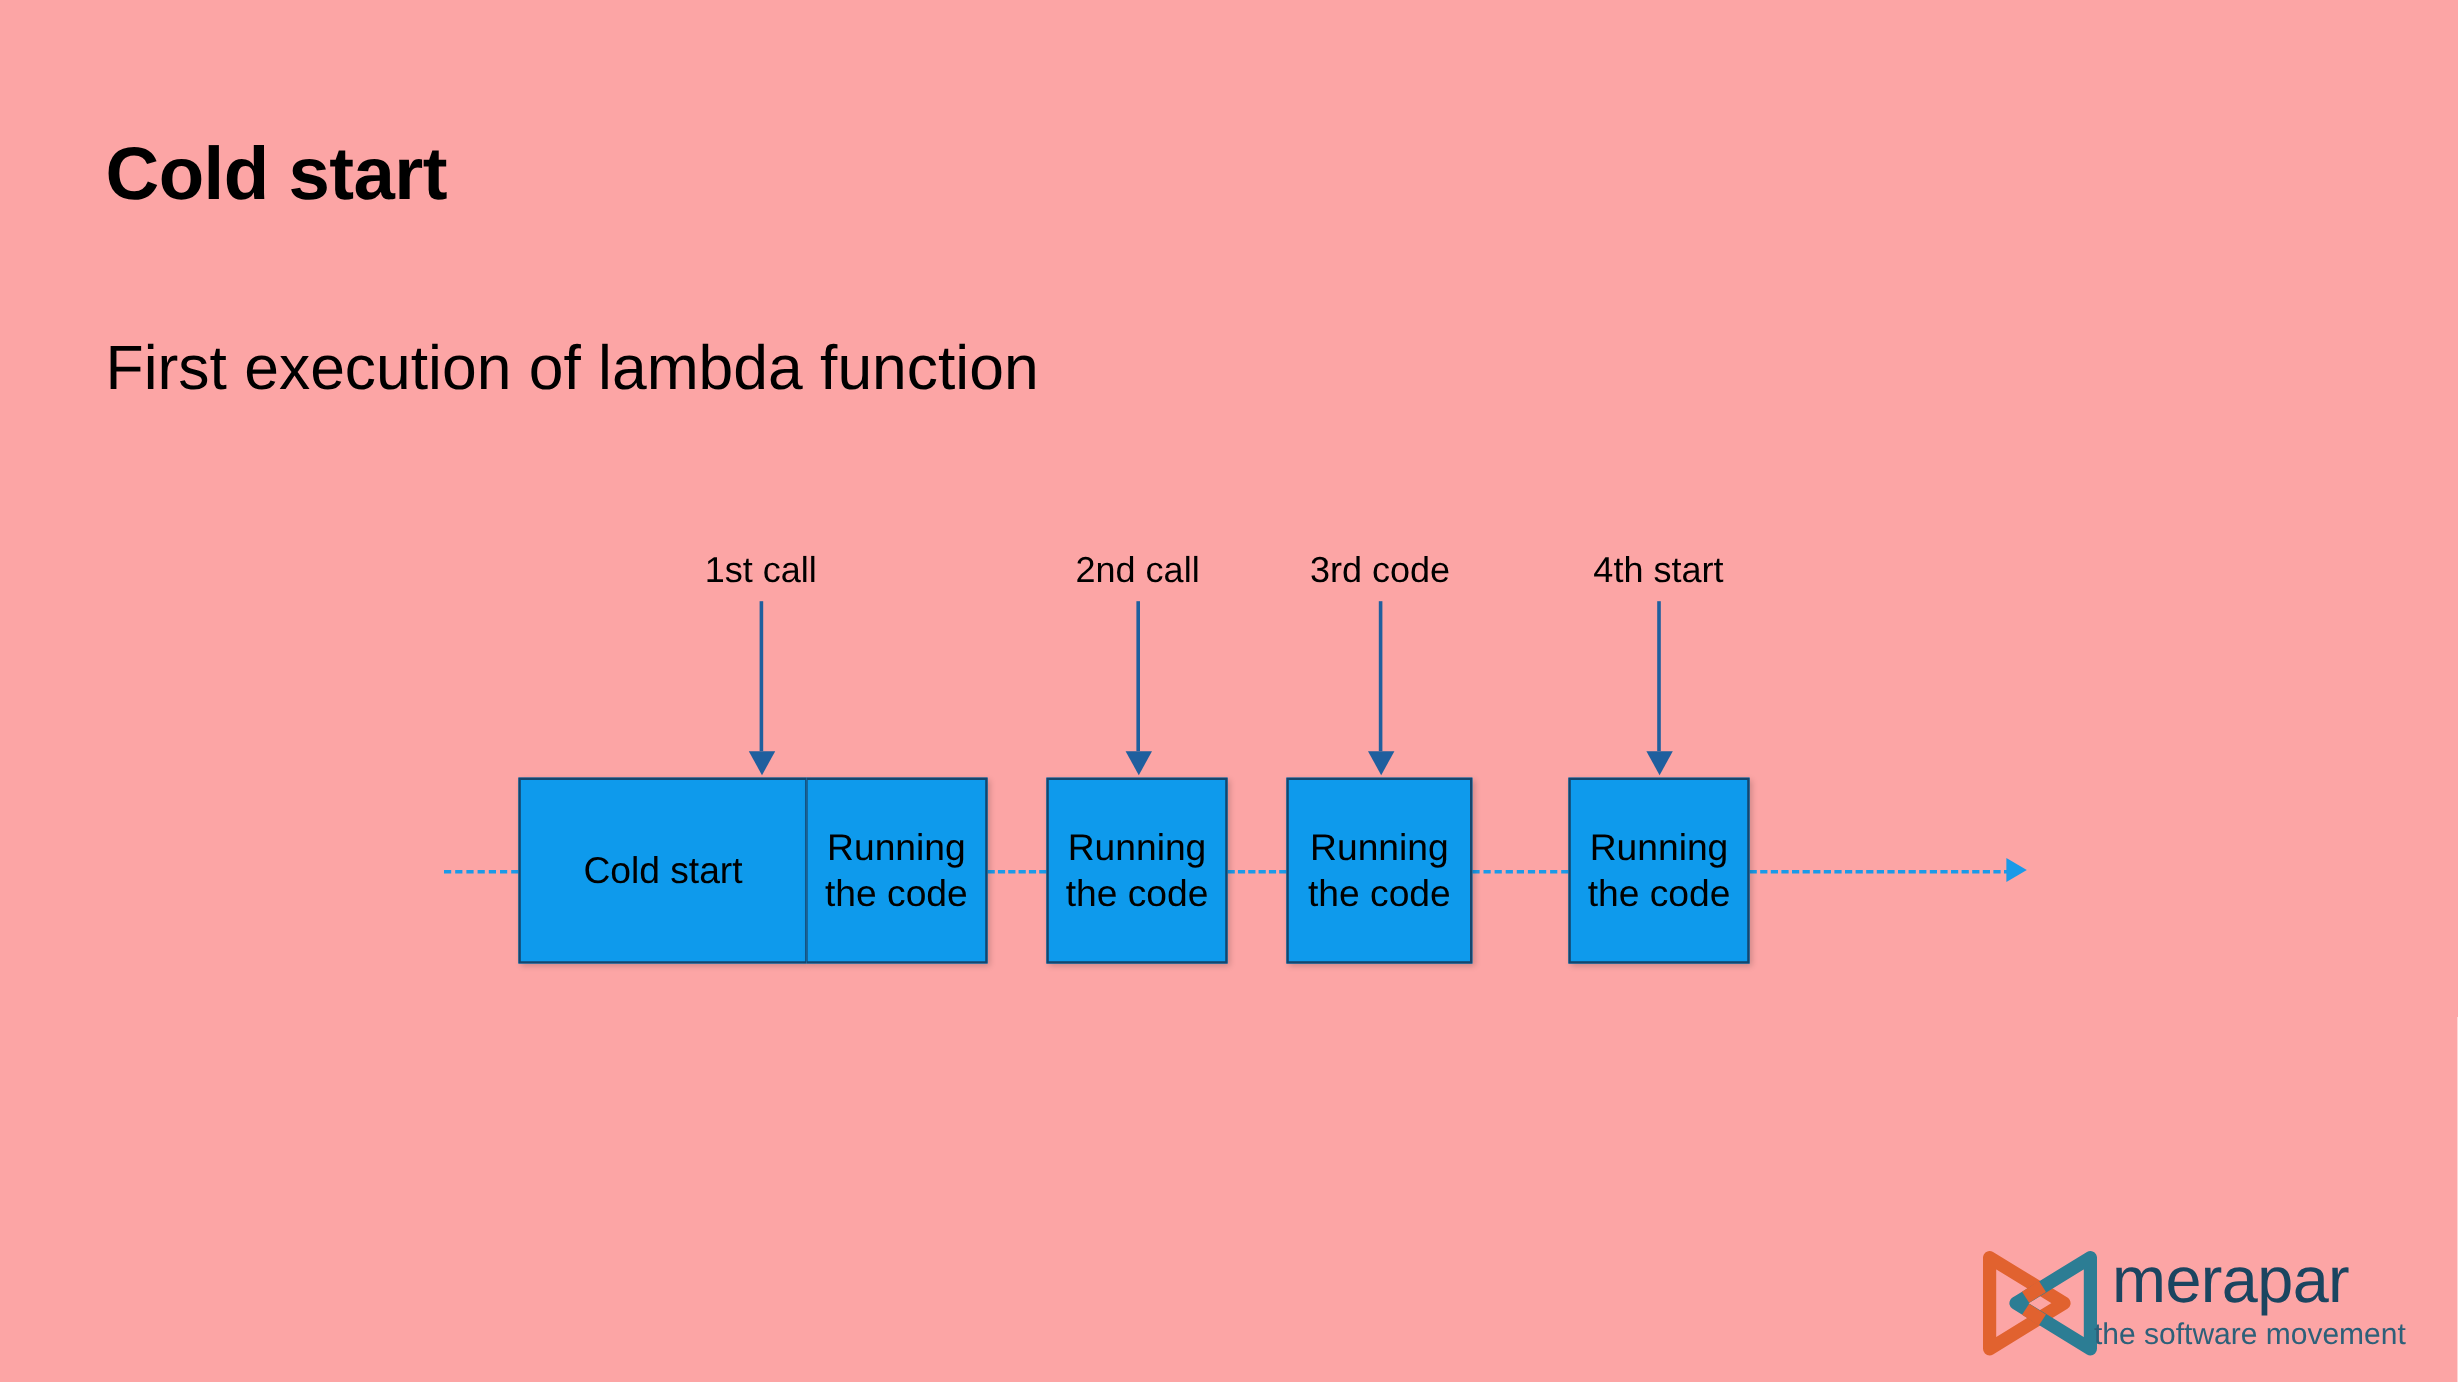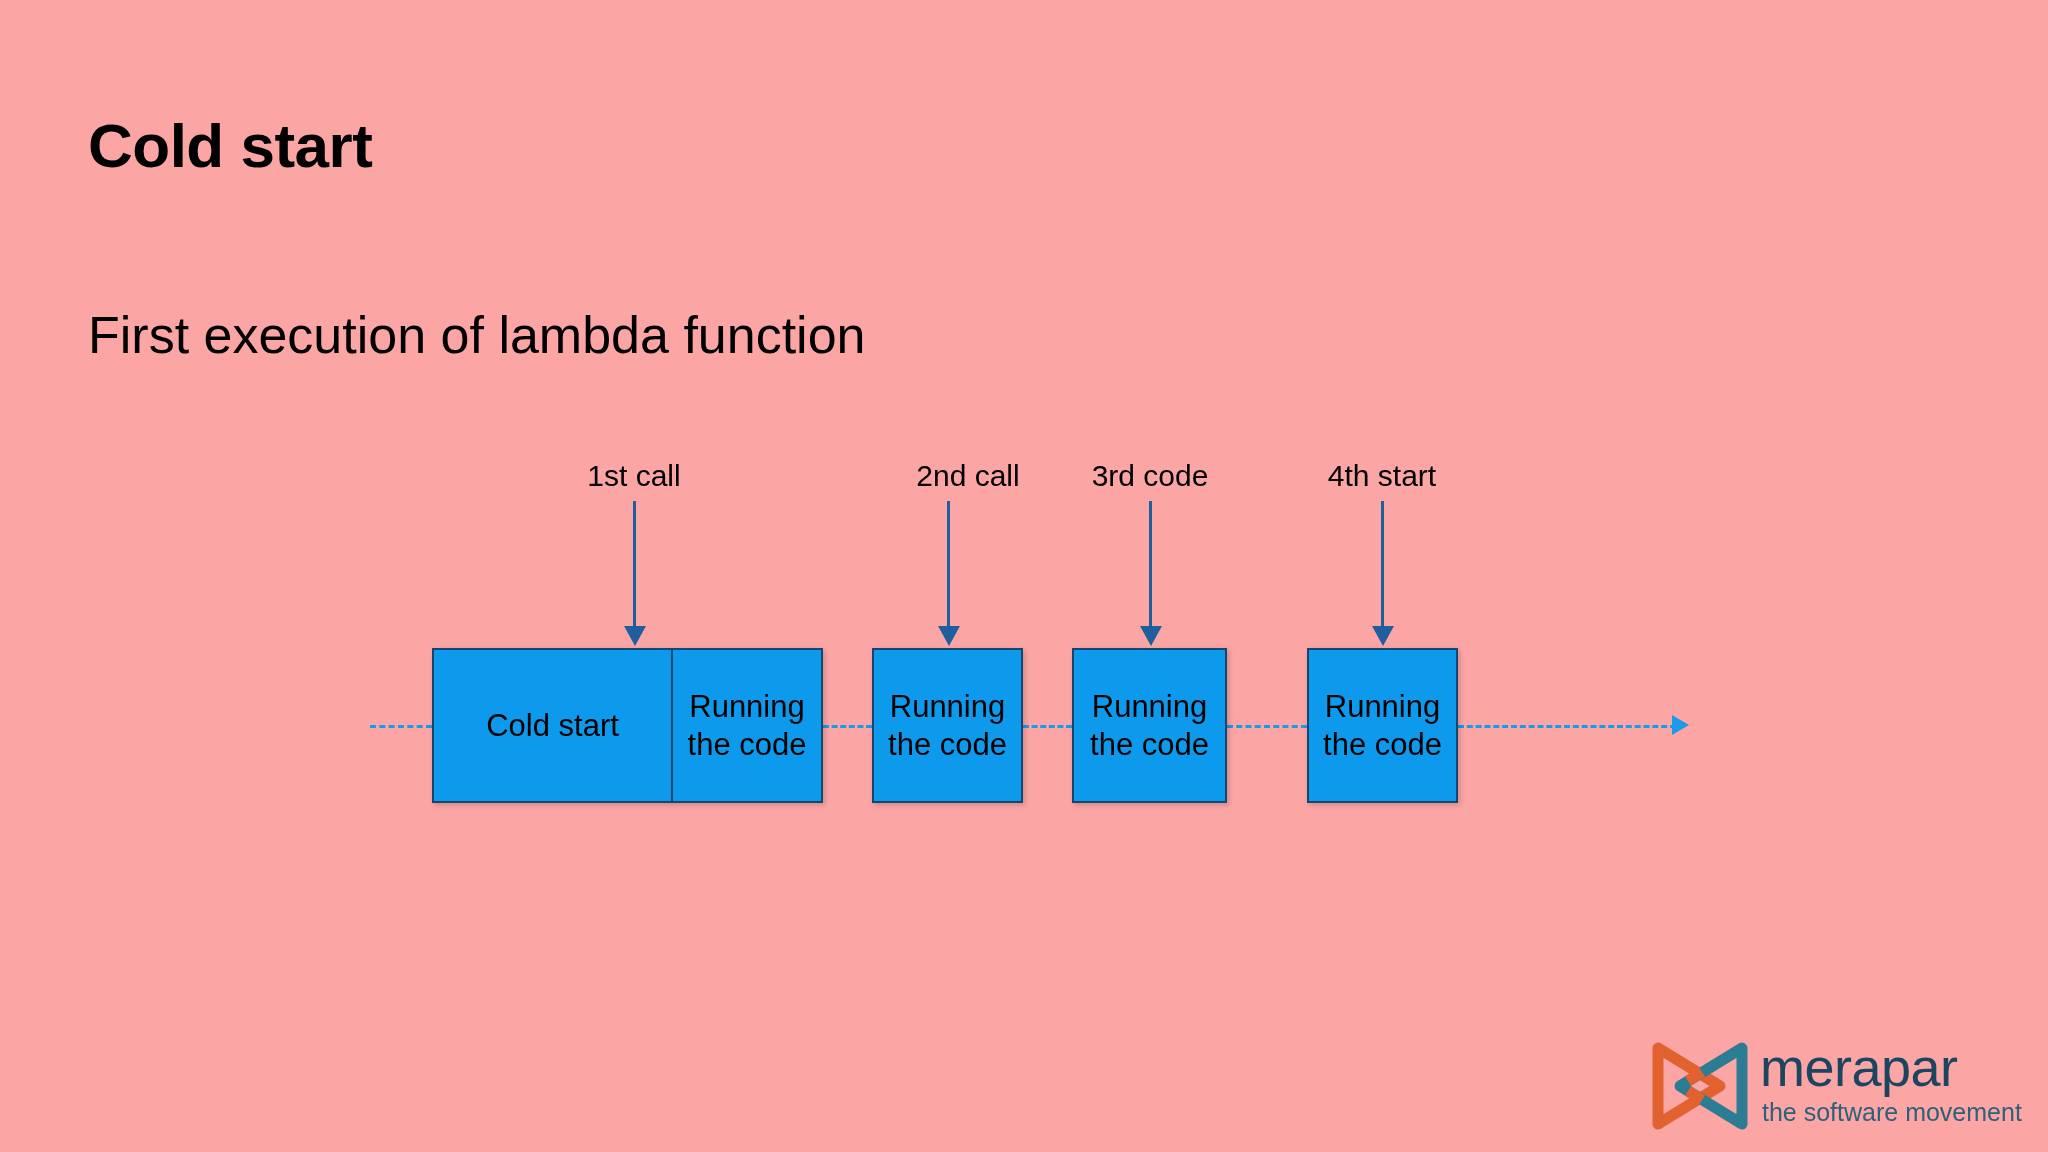--- a/index.html
+++ b/index.html
@@ -36,21 +36,20 @@
   #slide-subtitle {
     position: absolute;
     left: 88px;
     top: 279px;
     font-size: 52px;
     font-weight: 300;
     font-stretch: condensed;
     line-height: 1.1;
     color: #000000;
     white-space: nowrap;
-    margin-top: 28px;
   }
 
   
   #diagram {
     position: absolute;
     left: 0;
     top: 0;
     width: 2048px;
     height: 1068px;
   }
@@ -133,21 +132,21 @@
     left: 112px;
     top: 2px;
     font-size: 54px;
     font-weight: 500;
     letter-spacing: -0.5px;
     color: #1b4560;
     line-height: 1;
   }
   #logo-tagline {
     position: absolute;
-    left: 114px;
+    left: 97px;
     top: 62px;
     font-size: 25px;
     font-weight: 400;
     color: #2d6079;
     line-height: 1;
     white-space: nowrap;
   }
 </style>
 </head>
 <body>
@@ -164,21 +163,21 @@
     <div class="timeline-line" style="left:823px; width:49px;"></div>
     <div class="timeline-line" style="left:1023px; width:49px;"></div>
     <div class="timeline-line" style="left:1227px; width:80px;"></div>
     <div class="timeline-line" style="left:1458px; width:218px;"></div>
     <div class="timeline-arrowhead" style="left:1672px;"></div>
 
     <div class="call-label" style="left:634px; top:459px;">1st call</div>
     <div class="call-arrow-line" style="left:633px; top:501px; height:125px;"></div>
     <div class="call-arrow-head" style="left:624px; top:626px;"></div>
 
-    <div class="call-label" style="left:948px; top:459px;margin-left:20px;">2nd call</div>
+    <div class="call-label" style="left:948px; top:459px;">2nd call</div>
     <div class="call-arrow-line" style="left:947px; top:501px; height:125px;"></div>
     <div class="call-arrow-head" style="left:938px; top:626px;"></div>
 
     <div class="call-label" style="left:1150px; top:459px;">3rd code</div>
     <div class="call-arrow-line" style="left:1149px; top:501px; height:125px;"></div>
     <div class="call-arrow-head" style="left:1140px; top:626px;"></div>
 
     <div class="call-label" style="left:1382px; top:459px;">4th start</div>
     <div class="call-arrow-line" style="left:1381px; top:501px; height:125px;"></div>
     <div class="call-arrow-head" style="left:1372px; top:626px;"></div>

